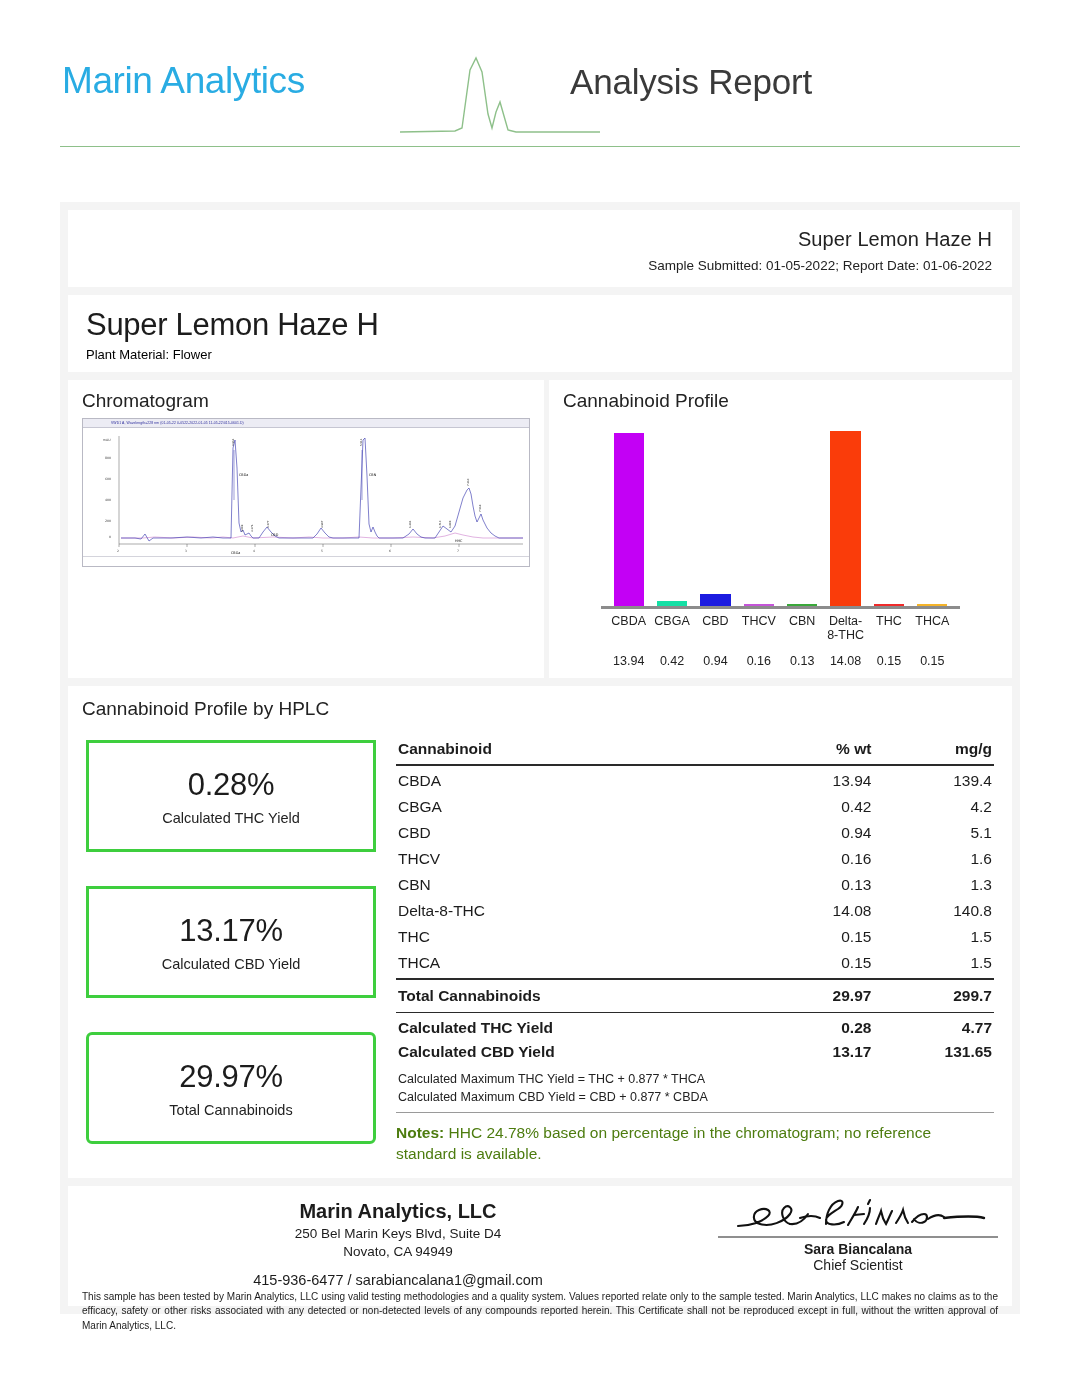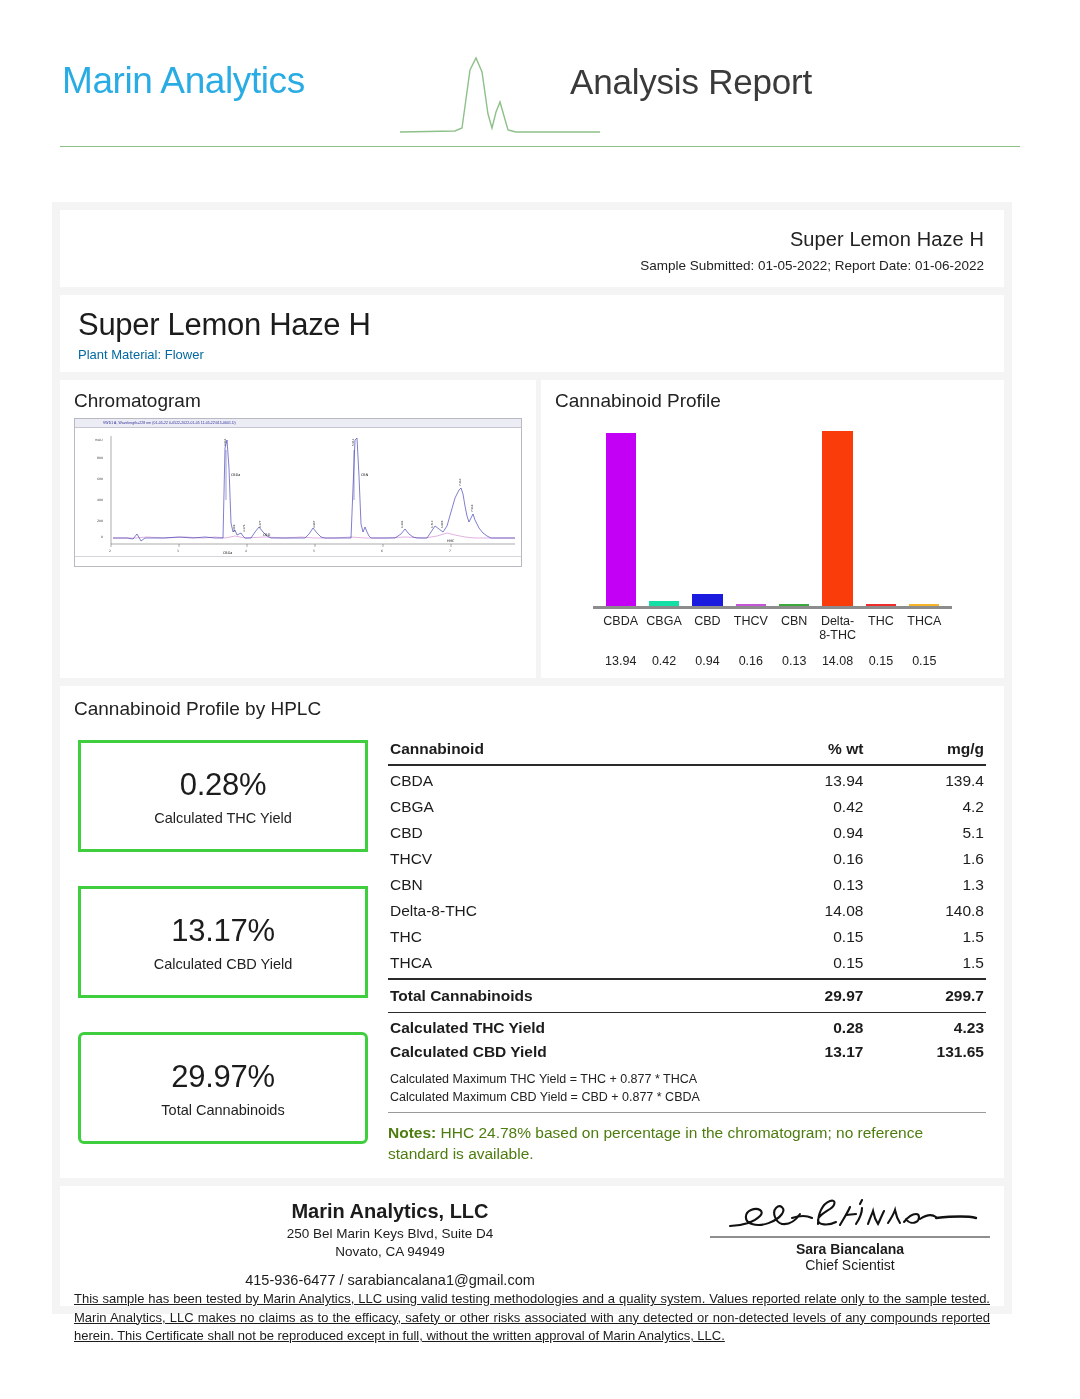--- a/index.html
+++ b/index.html
@@ -43,21 +43,21 @@
   .header-rule {
     position: absolute;
     left: 0; right: 0; bottom: 0;
     height: 1px;
     background: #8ec08a;
   }
 
   
   .card {
     position: absolute;
-    left: 52px; top: 150px;
+    left: 60px; top: 150px;
     width: 960px;
     background: #f4f4f4;
     padding: 8px;
   }
   .panel { background: #ffffff; }
 
   
   .sample-strip {
     padding: 18px 20px 14px 20px;
     text-align: right;
@@ -81,21 +81,21 @@
   .title-block h1 {
     margin: 0;
     font-size: 31px;
     font-weight: normal;
     color: #1c1c1c;
     letter-spacing: -0.3px;
   }
   .title-block .plant {
     margin-top: 4px;
     font-size: 13px;
-    color: #0369a1;
+    color: #000000;
   }
 
   
   .row2 {
     display: flex;
     gap: 5px;
     margin-top: 8px;
   }
   .col-chrom { width: 476px; }
   .col-bar   { width: 476px; }
@@ -272,25 +272,24 @@
     text-align: center;
   }
   .sign-svg { display: block; margin: 0 auto; }
   .sign-rule { height: 2px; background: #8f8f8f; margin-top: -2px; }
   .sign-name { font-size: 14px; font-weight: bold; margin-top: 3px; color: #1c1c1c; }
   .sign-role { font-size: 14px; color: #1c1c1c; }
 
   .disclaimer {
     position: absolute;
     left: 14px; right: 14px; top: 104px;
-    font-size: 13px;
+    font-size: 10px;
     color: #1c1c1c;
     line-height: 1.42;
     text-align: justify;
-    text-decoration: underline;
   }
 </style>
 </head>
 <body>
 
 <div class="page">
 
   <div class="header">
     <div class="brand">Marin Analytics</div>
     <svg class="header-peak" viewBox="0 0 200 86">
@@ -526,21 +525,21 @@
                   <td>1.5</td>
                 </tr>
                 <tr class="total">
                   <td class="lbl">Total Cannabinoids</td>
                   <td>29.97</td>
                   <td>299.7</td>
                 </tr>
                 <tr class="yield firstyield">
                   <td class="lbl">Calculated THC Yield</td>
                   <td>0.28</td>
-                  <td>4.23</td>
+                  <td>4.77</td>
                 </tr>
                 <tr class="yield">
                   <td class="lbl">Calculated CBD Yield</td>
                   <td>13.17</td>
                   <td>131.65</td>
                 </tr>
               </tbody>
           </table>
 
           <div class="formulas">

